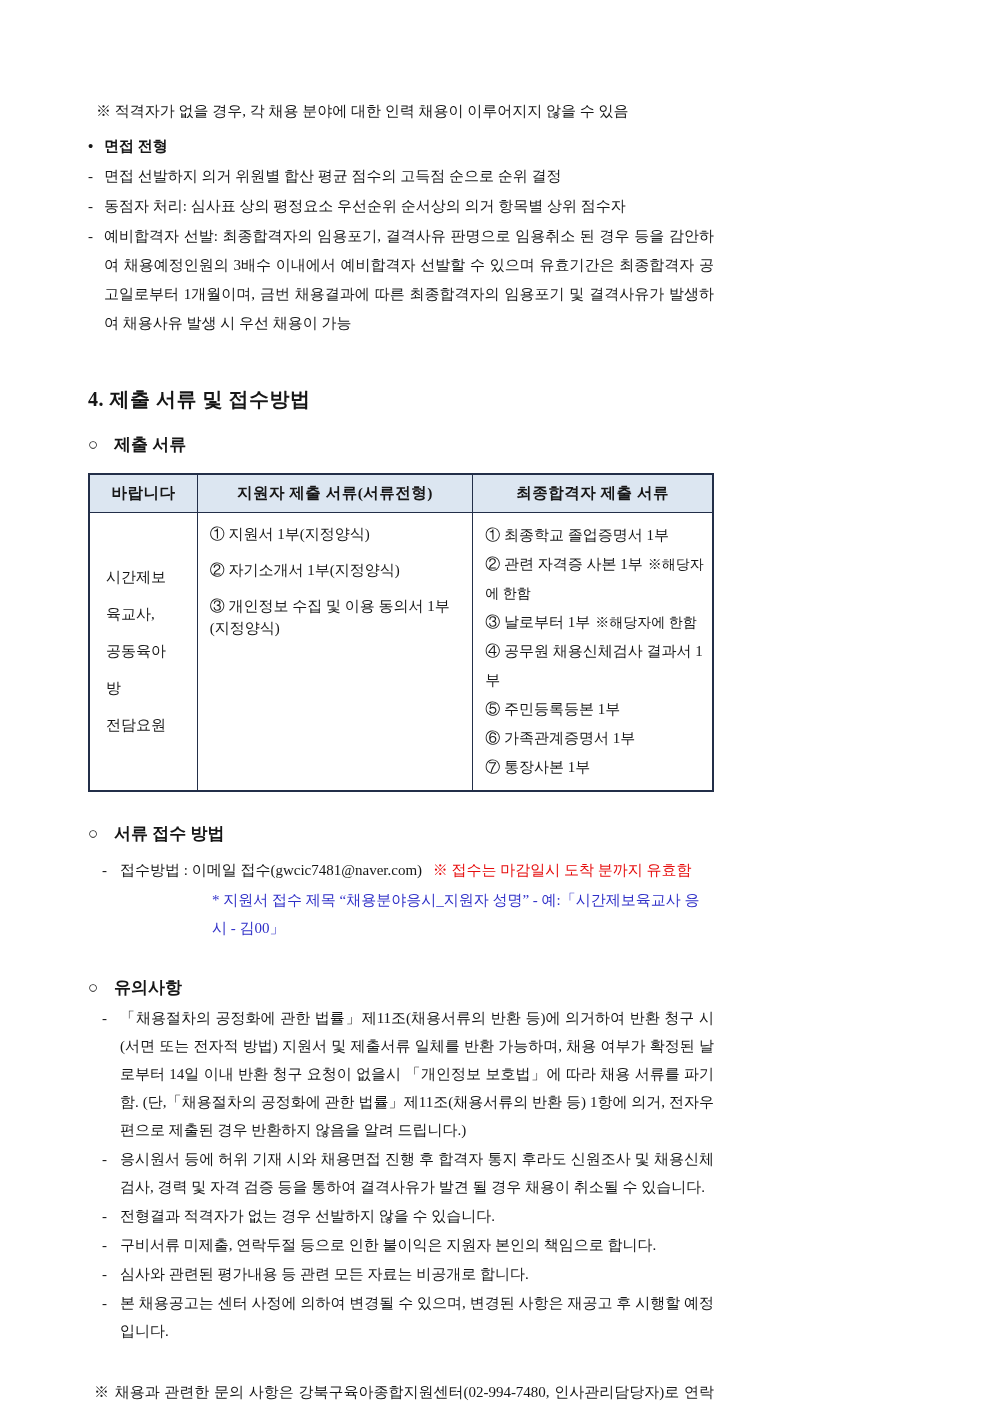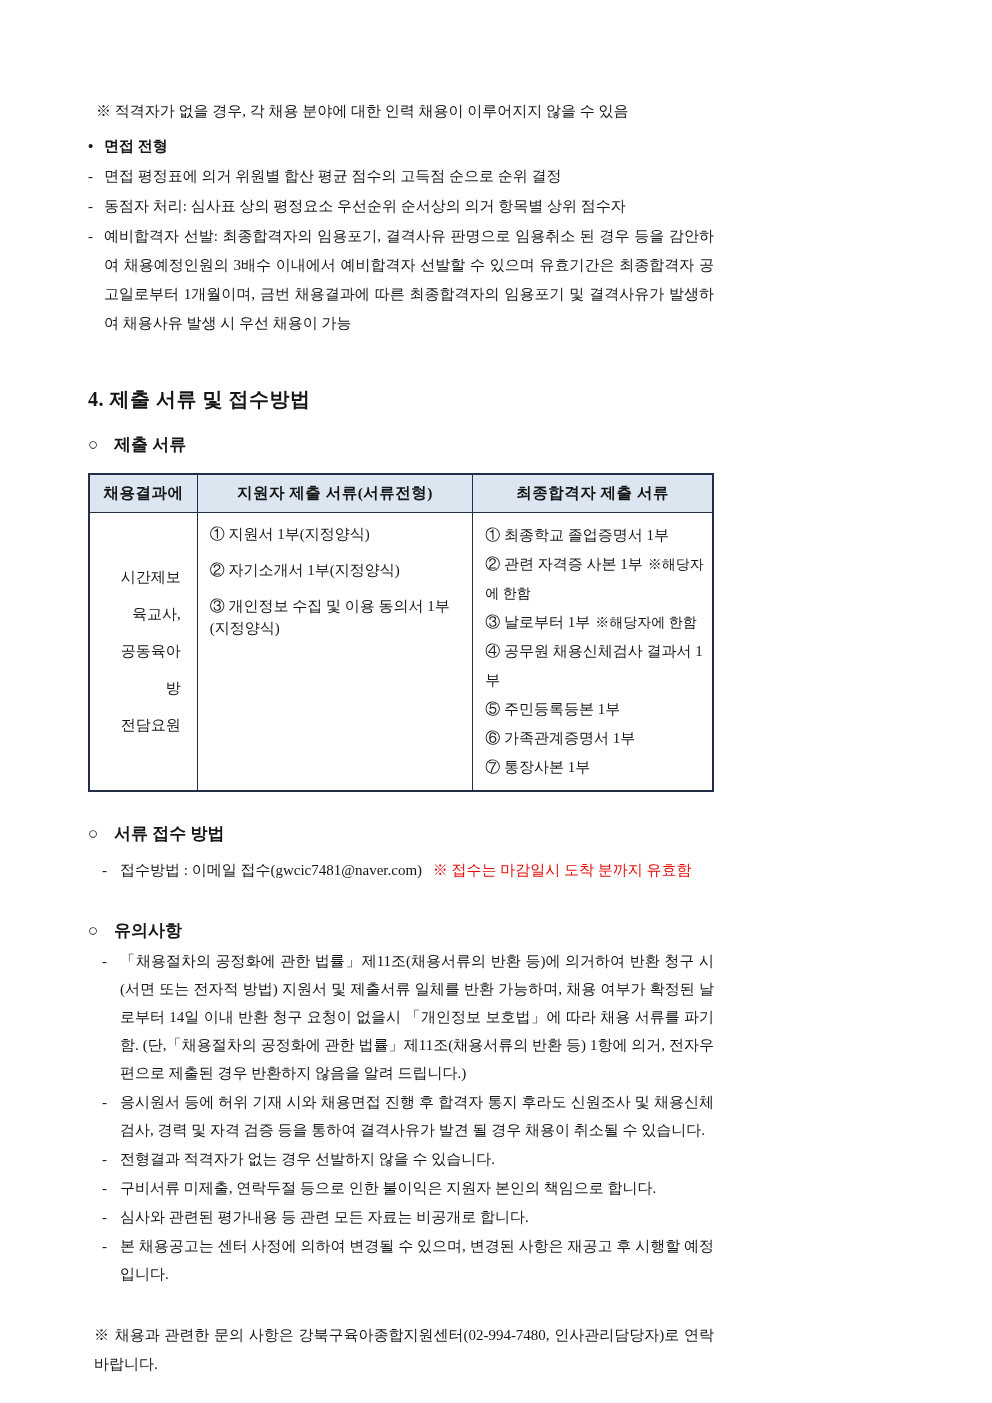--- a/index.html
+++ b/index.html
@@ -36,21 +36,21 @@
     background: #dce6f1;
     height: 38px;
     font-size: 15.5px;
     font-weight: bold;
     text-align: center;
     vertical-align: middle;
     letter-spacing: 0.5px;
   }
   td.cell-field {
     width: 130px;
-    text-align: right;
+    text-align: left;
     vertical-align: middle;
     line-height: 37px;
     white-space: pre-line;
     padding: 4px 16px;
   }
   td.cell-applicant { width: 366px; vertical-align: top; padding: 10px 8px 10px 12px; }
   td.cell-applicant .doc-line { line-height: 22px; margin-bottom: 14px; }
   td.cell-final { width: 318px; vertical-align: top; padding: 8px 6px 8px 12px; }
   td.cell-final .doc-line { line-height: 29px; }
   .small-note { font-size: 14px; margin-left: 5px; }
@@ -76,42 +76,42 @@
 
     <div class="top-note">※ 적격자가 없을 경우, 각 채용 분야에 대한 인력 채용이 이루어지지 않을 수 있음</div>
 
     <div class="bullet-head">
       <span class="marker">•</span>
       <span>면접 전형</span>
     </div>
 
     <div class="dash-item">
       <span class="marker">-</span>
-      <div class="text">면접 평정표에 의거 위원별 합산 평균 점수의 고득점 순으로 순위 결정</div>
+      <div class="text">면접 선발하지 의거 위원별 합산 평균 점수의 고득점 순으로 순위 결정</div>
     </div>
     <div class="dash-item">
       <span class="marker">-</span>
       <div class="text">동점자 처리: 심사표 상의 평정요소 우선순위 순서상의 의거 항목별 상위 점수자</div>
     </div>
     <div class="dash-item">
       <span class="marker">-</span>
       <div class="text">예비합격자 선발: 최종합격자의 임용포기, 결격사유 판명으로 임용취소 된 경우 등을 감안하여 채용예정인원의 3배수 이내에서 예비합격자 선발할 수 있으며 유효기간은 최종합격자 공고일로부터 1개월이며, 금번 채용결과에 따른 최종합격자의 임용포기 및 결격사유가 발생하여 채용사유 발생 시 우선 채용이 가능</div>
     </div>
 
     <div class="section-heading">4. 제출 서류 및 접수방법</div>
 
     <div class="sub-heading">
       <span class="circle">○</span>
       <span>제출 서류</span>
     </div>
 
     <table class="docs">
       <thead>
         <tr>
-          <th>채용결과에</th>
+          <th>바랍니다</th>
           <th>지원자 제출 서류(서류전형)</th>
           <th>최종합격자 제출 서류</th>
         </tr>
       </thead>
       <tbody>
         <tr>
           <td class="cell-field">시간제보육교사,
 공동육아방
 전담요원</td>
           <td class="cell-applicant">
@@ -137,20 +137,21 @@
         <span class="circle">○</span>
         <span>서류 접수 방법</span>
       </div>
       <div class="reception-line">
         <span class="marker">-</span>
         <div class="text">
           <span>접수방법 : 이메일 접수(gwcic7481@naver.com)</span>
           <span class="red-note">※ 접수는 마감일시 도착 분까지 유효함</span>
         </div>
       </div>
+      <div class="subject-line">* 지원서 접수 제목 “채용분야응시_지원자 성명” -  예:「시간제보육교사 응시 - 김00」</div>
     </div>
 
     <div class="cautions-block">
       <div class="sub-heading">
         <span class="circle">○</span>
         <span>유의사항</span>
       </div>
       <div class="caution-item">
         <span class="marker">-</span>
         <div class="text">「채용절차의 공정화에 관한 법률」제11조(채용서류의 반환 등)에 의거하여 반환 청구 시(서면 또는 전자적 방법) 지원서 및 제출서류 일체를 반환 가능하며, 채용 여부가 확정된 날로부터 14일 이내 반환 청구 요청이 없을시 「개인정보 보호법」에 따라 채용 서류를 파기함. (단,「채용절차의 공정화에 관한 법률」제11조(채용서류의 반환 등) 1항에 의거, 전자우편으로 제출된 경우 반환하지 않음을 알려 드립니다.)</div>

